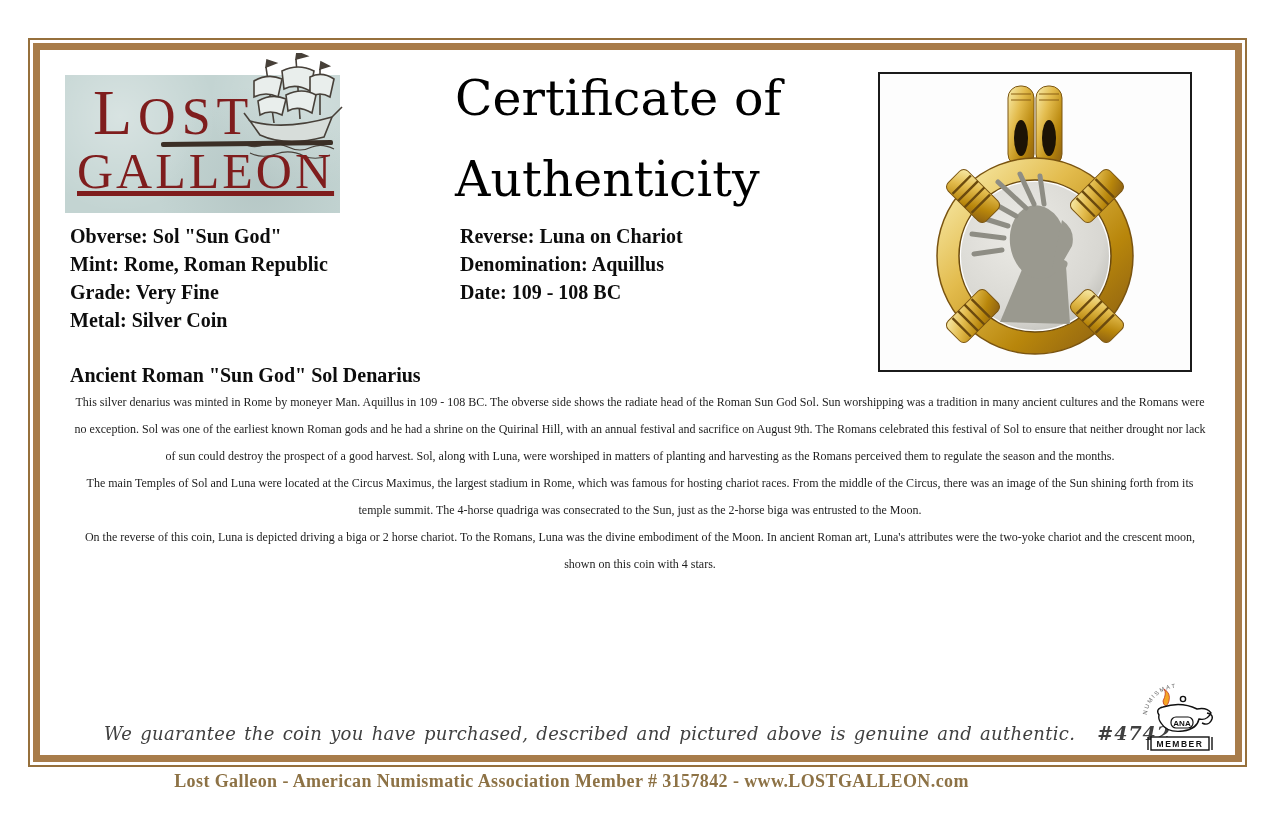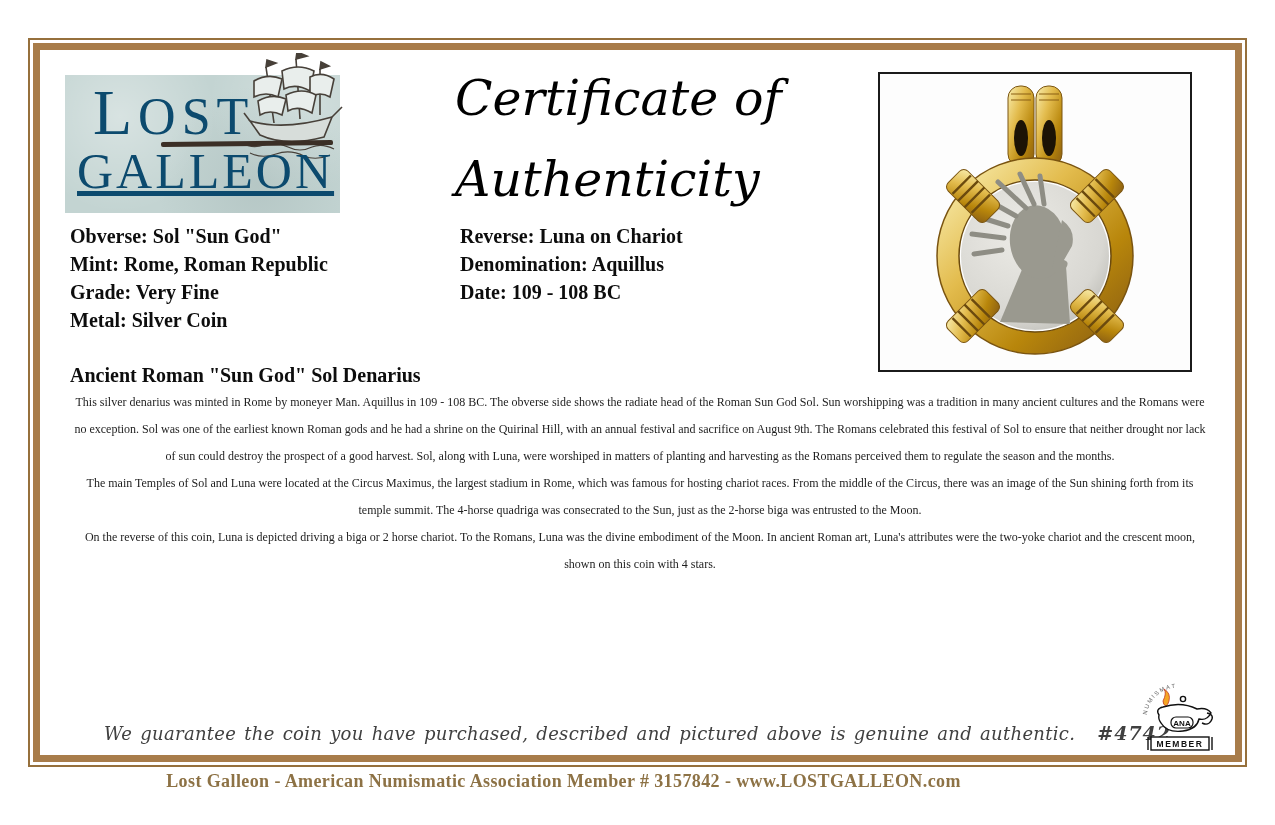--- a/index.html
+++ b/index.html
@@ -6,38 +6,38 @@
   html,body { width:1275px; height:825px; background:#ffffff; font-family:"Liberation Serif", serif; }
   .page { position:relative; width:1275px; height:825px; background:#fff; overflow:hidden; }
 
   
   .cert-box { position:absolute; left:28px; top:38px; width:1219px; height:729px;
               border:2px solid #96703c; padding:3px; background:#fff; }
   .cert-inner { width:100%; height:100%; border:7px solid #a87c4a; position:relative; background:#fff; }
 
   
   .logo { position:absolute; left:25px; top:25px; width:275px; height:138px;
-          background:#c3d4d2; color:#0c4a6e; overflow:visible; }
+          background:#c3d4d2; color:#7f1d1d; overflow:visible; }
   .logo-texture { position:absolute; inset:0;
      background:
        radial-gradient(circle at 20% 30%, rgba(255,255,255,.35), transparent 40%),
        radial-gradient(circle at 70% 80%, rgba(120,140,140,.18), transparent 45%),
        radial-gradient(circle at 85% 20%, rgba(255,255,255,.25), transparent 35%); }
   .logo-l1 { position:absolute; left:28px; top:12px; font-size:52px; line-height:52px;
              letter-spacing:6px; font-family:"Liberation Serif", serif; }
   .logo-l1 .bigcap, .logo-l2 .bigcap { font-size:64px; }
   .logo-stroke { position:absolute; left:96px; top:66px; width:172px; height:5px; background:#3b2f26;
                  transform:rotate(-.6deg); border-radius:2px; }
   .logo-l2 { position:absolute; left:12px; top:68px; font-size:50px; line-height:56px;
              letter-spacing:3px; font-family:"Liberation Serif", serif;text-decoration:underline; }
   .ship { position:absolute; right:-8px; top:-22px; }
 
   
   .title { position:absolute; left:415px; top:8px; width:470px; color:#000;
-           font-family:"DejaVu Serif", serif; font-style:italic; font-size:49px; line-height:81px; }
+           font-family:"DejaVu Serif", serif; font-size:49px; line-height:81px; }
 
   
   .photo { position:absolute; left:838px; top:22px; width:314px; height:300px;
            border:2px solid #1b1b1b; background:#fdfdfd; }
 
   
   .details { position:absolute; left:30px; top:172px; width:860px; font-weight:bold;
              font-size:20px; line-height:28px; color:#0d0d0d; }
   .dcol { position:absolute; top:0; }
   .dcol.left { left:0; width:380px; }
@@ -50,21 +50,21 @@
 
   
   .guarantee { position:absolute; left:0; right:0; bottom:11px; text-align:center;
                font-family:"DejaVu Serif", serif; font-style:italic; font-size:18px; color:#404040;
                letter-spacing:.3px; word-spacing:2px; }
   .guarantee .gnum { font-weight:bold; font-size:19px; margin-left:22px; letter-spacing:1px; }
 
   .ana { position:absolute; right:16px; bottom:2px; }
 
   
-  .footer { position:absolute; left:0; top:771px; width:1127px; text-align:center;
+  .footer { position:absolute; left:8px; top:771px; width:1127px; text-align:center;
             color:#8d7245; font-size:18px; font-weight:bold; letter-spacing:.4px;
             font-family:"Liberation Serif", serif; }
 </style>
 </head>
 <body>
 
 <div class="page">
 
   <div class="cert-box">
     <div class="cert-inner">

